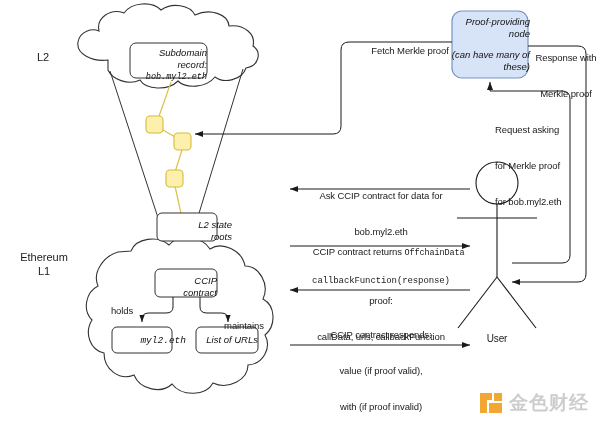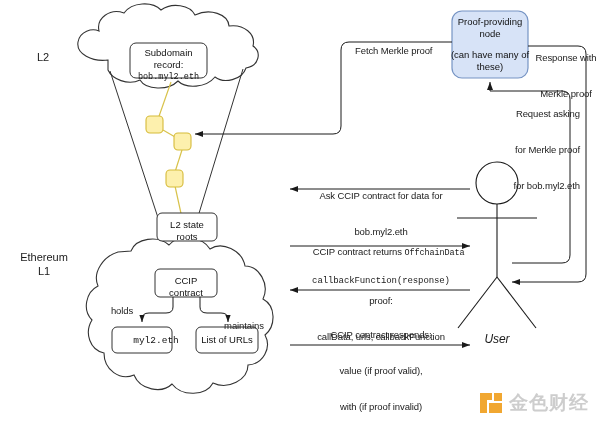--- a/index.html
+++ b/index.html
@@ -29,24 +29,25 @@
     text-align: center;
     white-space: pre;
     letter-spacing: -0.1px;
   }
   .lbl.mono, .mono {
     font-family: "Liberation Mono", monospace;
     font-size: 8.5px;
   }
   .boxlabel {
     position: absolute;
-    text-align: center;
+    text-align: right;
     font-size: 9.5px;
     line-height: 12px;
     color: #111;
+    font-style: italic;
   }
   .zone-label {
     position: absolute;
     font-size: 11px;
     line-height: 14px;
     text-align: center;
     color: #1a1a1a;
   }
   .wm {
     position: absolute;
@@ -189,21 +190,21 @@
 
   <div class="zone-label" style="left:6px; top:250px; width:76px; white-space:pre-line;">Ethereum
 L1</div>
 
   <div class="boxlabel" style="left:130px; top:47px; width:77px;">
     <div>Subdomain</div>
     <div>record:</div>
     <div class="mono">bob.myl2.eth</div>
   </div>
 
-  <div class="boxlabel" style="left:157px; top:219px; width:60px;">
+  <div class="boxlabel" style="left:157px; top:219px; width:60px;padding-left:15px;">
     <div>L2 state</div>
     <div>roots</div>
   </div>
 
   <div class="boxlabel" style="left:155px; top:275px; width:62px;">
     <div>CCIP</div>
     <div>contract</div>
   </div>
 
   <div class="boxlabel mono" style="left:112px; top:335px; width:60px;padding-left:14px;">myl2.eth</div>
@@ -214,28 +215,28 @@
   <div class="lbl" style="left:214px; top:303px; width:60px;margin-top:17px;">maintains</div>
 
   <div class="boxlabel" style="left:450px; top:16px; width:80px;">
     <div>Proof-providing</div>
     <div>node</div>
     <div style="height:9px;"></div>
     <div>(can have many of</div>
     <div>these)</div>
   </div>
 
-  <div class="lbl" style="left:355px; top:45px; width:110px; text-align:left;">Fetch Merkle proof</div>
+  <div class="lbl" style="left:355px; top:45px; width:110px; text-align:center;">Fetch Merkle proof</div>
 
   <div class="lbl" style="left:530px; top:28px; width:72px;">
     <div>Response with</div>
     <div>Merkle proof</div>
   </div>
 
-  <div class="lbl" style="left:495px; top:84px; width:85px; text-align:right;">
+  <div class="lbl" style="left:495px; top:100px; width:85px; text-align:left;">
     <div>Request asking</div>
     <div>for Merkle proof</div>
     <div>for bob.myl2.eth</div>
   </div>
 
   <div class="lbl" style="left:292px; top:166px; width:178px;">
     <div>Ask CCIP contract for data for</div>
     <div>bob.myl2.eth</div>
   </div>
 
@@ -248,21 +249,21 @@
   </div>
 
   <div class="lbl mono" style="left:292px; top:275px; width:178px; font-size:9px;">callbackFunction(response)</div>
 
   <div class="lbl" style="left:292px; top:305px; width:178px;">
     <div>CCIP contract responds:</div>
     <div>value (if proof valid),</div>
     <div>with (if proof invalid)</div>
   </div>
 
-  <div class="lbl" style="left:467px; top:333px; width:60px; font-size:12px;font-style:italic;">User</div>
+  <div class="lbl" style="left:467px; top:333px; width:60px; font-size:10px;">User</div>
 
   <div class="wm" style="left:478px; top:390px;">
     <span class="wm-mark">
       <svg viewBox="0 0 26 26" width="26" height="26">
         <path d="M2,3 L14,3 L14,10 L9,10 L9,23 L2,23 Z" fill="#f0a020"></path>
         <rect x="16" y="3" width="8" height="8" fill="#f0a020"></rect>
         <rect x="11" y="13" width="13" height="10" fill="#f0a020"></rect>
       </svg>
     </span>
     <span class="wm-text">金色财经</span>

